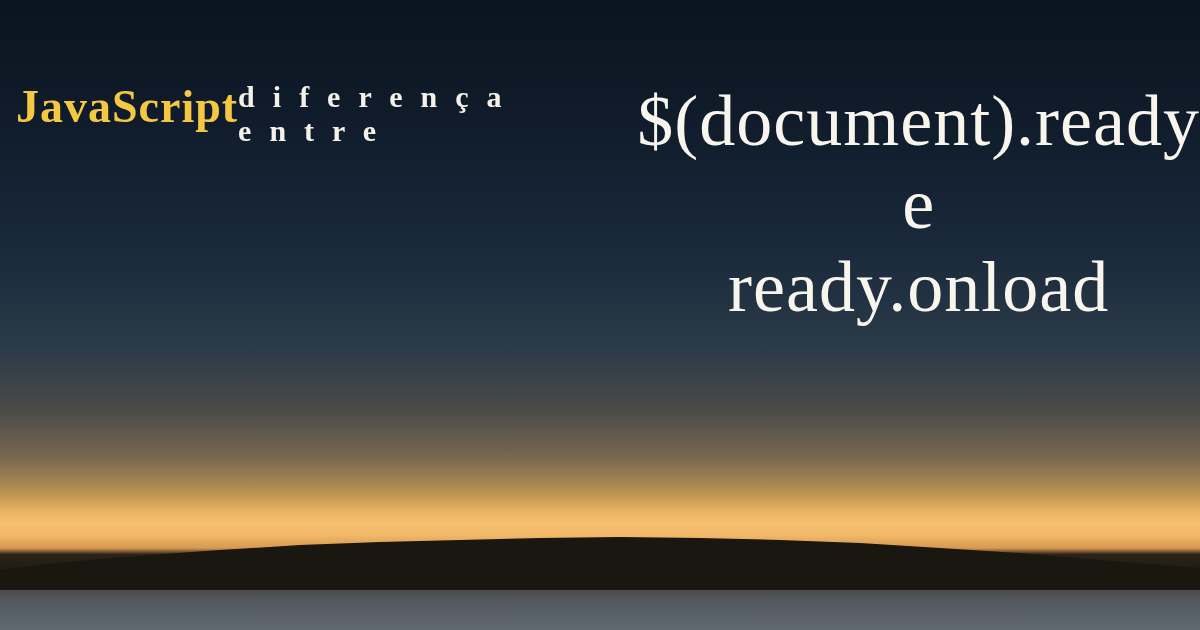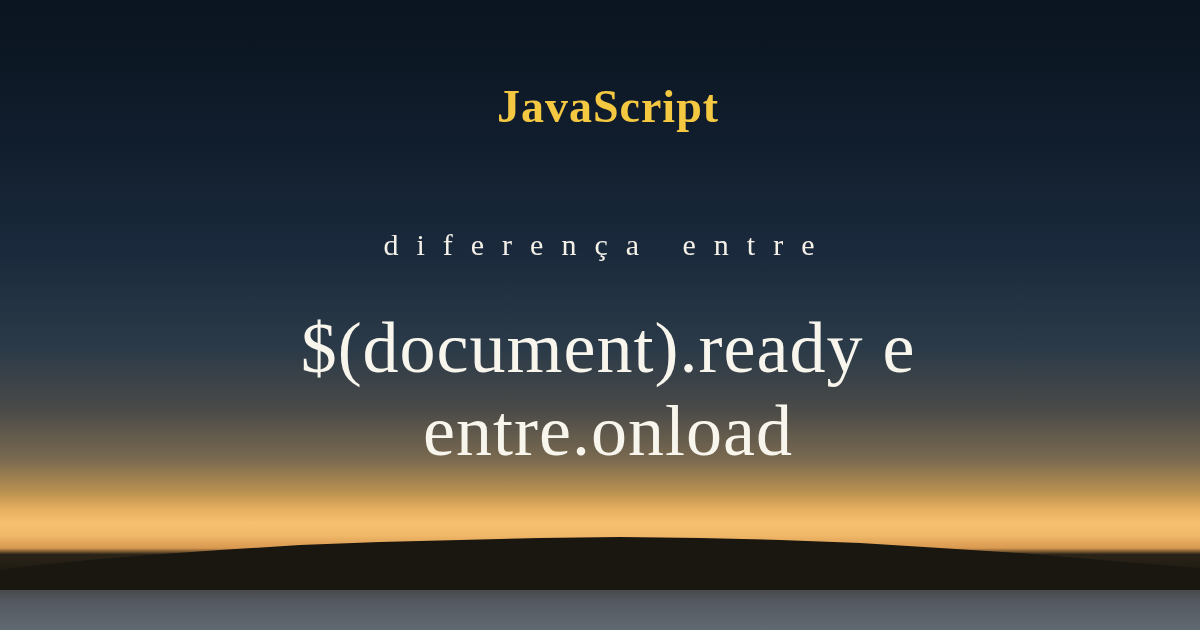--- a/index.html
+++ b/index.html
@@ -57,36 +57,35 @@
     height: 55px;
     background: linear-gradient(to bottom, #3a3530 0%, #555a62 50%, #606870 100%);
     z-index: 1;
   }
   .content {
     position: relative;
     z-index: 10;
     width: 100%;
     height: 100%;
     display: flex;
-    flex-direction: column;
-    align-items: center;
+    flex-direction: row;
     padding-top: 80px;
     padding-left: 16px;
   }
   .title {
     color: #f5c842;
     font-size: 46px;
     font-weight: bold;
     letter-spacing: 1px;
     margin-bottom: 95px;
   }
   .subtitle {
     color: #f5f0e8;
     font-size: 30px;
-    font-weight: 400;
+    font-weight: 700;
     letter-spacing: 18px;
     margin-bottom: 45px;
     font-family: Georgia, serif;
   }
   .main-text {
     color: #f8f5ed;
     font-size: 72px;
     font-weight: normal;
     text-align: center;
     line-height: 1.15;
@@ -104,15 +103,15 @@
   </svg>
 </div>
 
 <div class="water"></div>
 
 <div class="content">
   <div class="title">JavaScript</div>
   <div class="subtitle">diferença entre</div>
   <div class="main-text">
     <div>$(document).ready e</div>
-    <div>entre.onload</div>
+    <div>ready.onload</div>
   </div>
 </div>
 
 </body></html>

